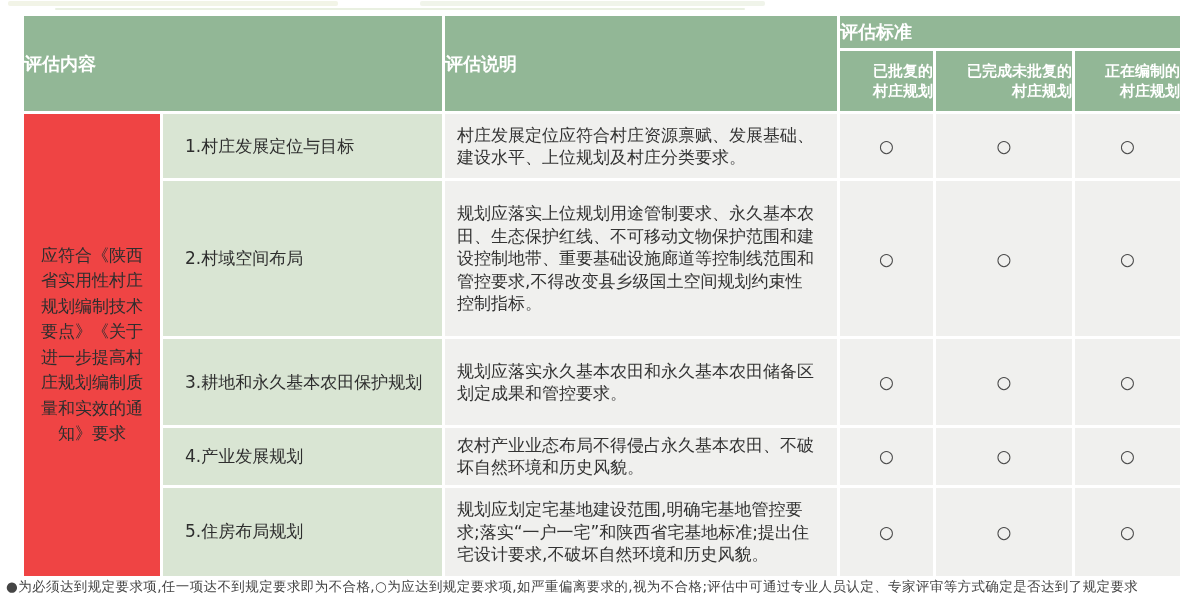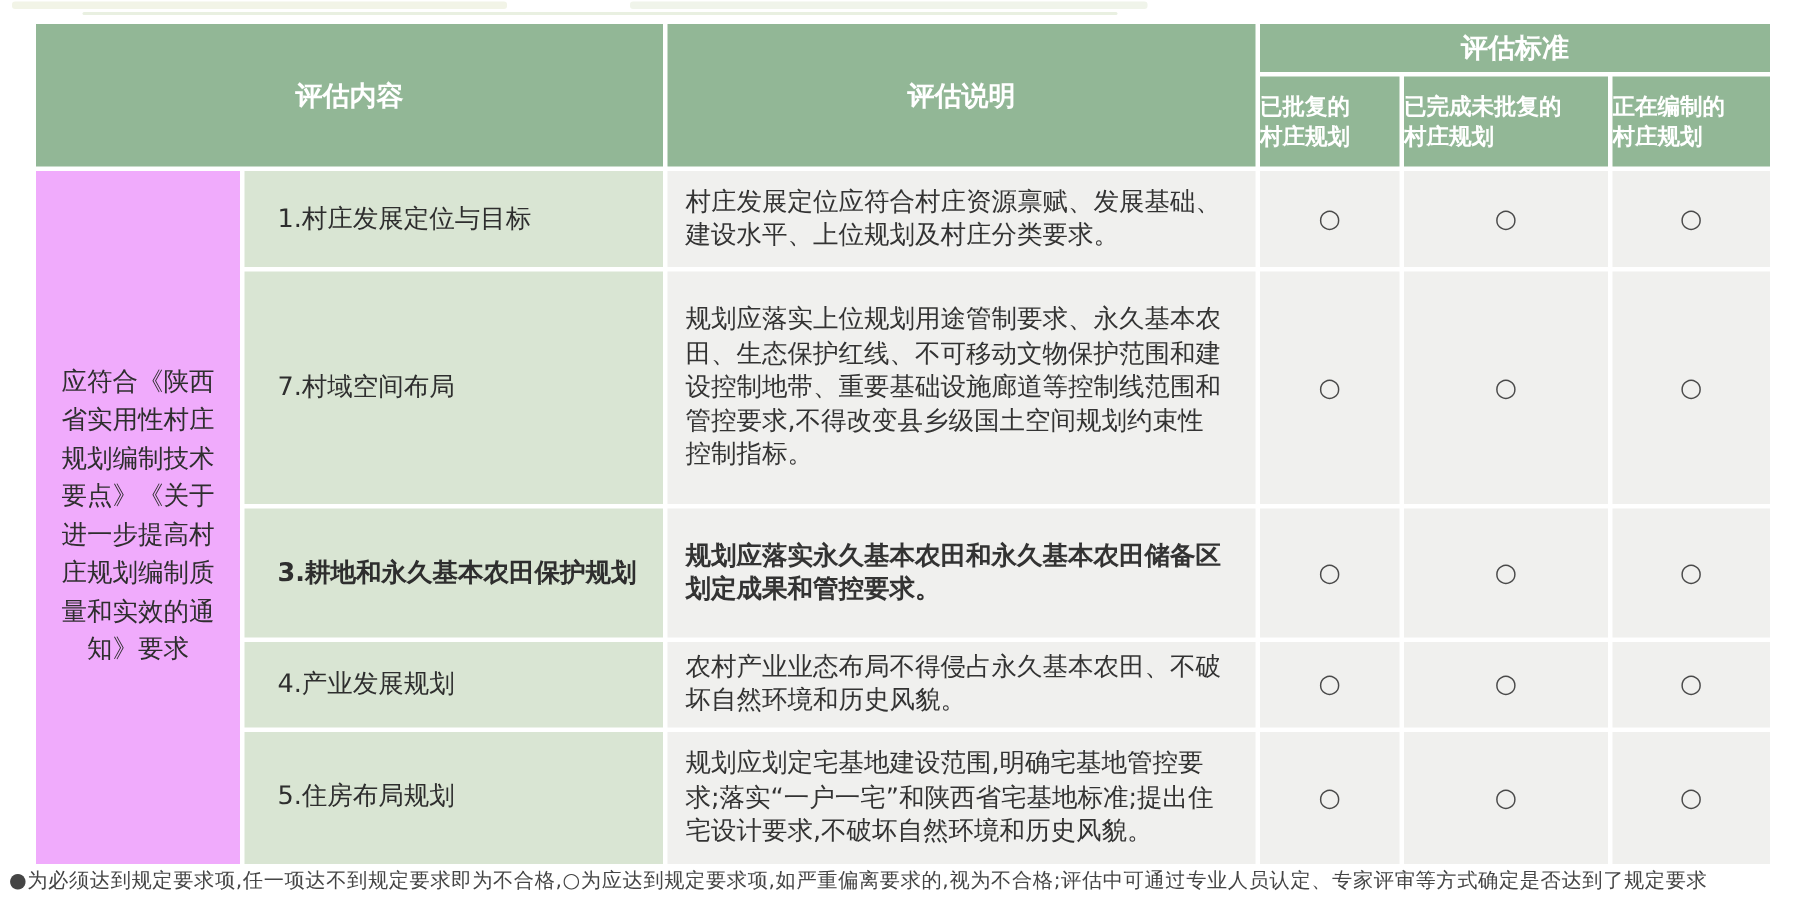--- a/index.html
+++ b/index.html
@@ -23,43 +23,43 @@
     table-layout:fixed;
     border-collapse:separate;
     border-spacing:3px;
   }
   td { vertical-align:middle; overflow:hidden; }
 
   tr.h1 { height:32px; }
   tr.h2 { height:60px; }
   tr.r1 { height:64px; }
   tr.r2 { height:155px; }
-  tr.r3 { height:86px;font-weight:bold; }
+  tr.r3 { height:86px; }
   tr.r4 { height:52px;margin-left:16px; }
   tr.r5 { height:88px; }
 
   td.hdr {
     background:#92b796;
     color:#ffffff;
     font-weight:bold;
-    text-align:center;
+    text-align:left;
     font-size:18px;
     margin-top:32px;
   }
   td.sub-hdr {
     background:#92b796;
     color:#ffffff;
     font-weight:bold;
-    text-align:left;
+    text-align:right;
     font-size:15px;
     line-height:1.35;
     white-space:pre-line;
   }
   td.cat {
-    background:#f0abfc;
+    background:#ef4444;
     text-align:center;
     font-size:17px;
     line-height:1.5;
     color:#2e2e2e;
     padding:0 17px;
   }
   td.item {
     background:#d9e5d3;
     font-size:17px;
     color:#2e2e2e;
@@ -125,21 +125,21 @@
   </tr>
   <tr class="r1">
     <td class="cat" rowspan="5">应符合《陕西省实用性村庄规划编制技术要点》《关于进一步提高村庄规划编制质量和实效的通知》要求</td>
     <td class="item">1.村庄发展定位与目标</td>
     <td class="desc">村庄发展定位应符合村庄资源禀赋、发展基础、建设水平、上位规划及村庄分类要求。</td>
     <td class="mark">○</td>
     <td class="mark">○</td>
     <td class="mark">○</td>
   </tr>
   <tr class="r2">
-    <td class="item">7.村域空间布局</td>
+    <td class="item">2.村域空间布局</td>
     <td class="desc">规划应落实上位规划用途管制要求、永久基本农田、生态保护红线、不可移动文物保护范围和建设控制地带、重要基础设施廊道等控制线范围和管控要求,不得改变县乡级国土空间规划约束性控制指标。</td>
     <td class="mark">○</td>
     <td class="mark">○</td>
     <td class="mark">○</td>
   </tr>
   <tr class="r3">
     <td class="item">3.耕地和永久基本农田保护规划</td>
     <td class="desc">规划应落实永久基本农田和永久基本农田储备区划定成果和管控要求。</td>
     <td class="mark">○</td>
     <td class="mark">○</td>

